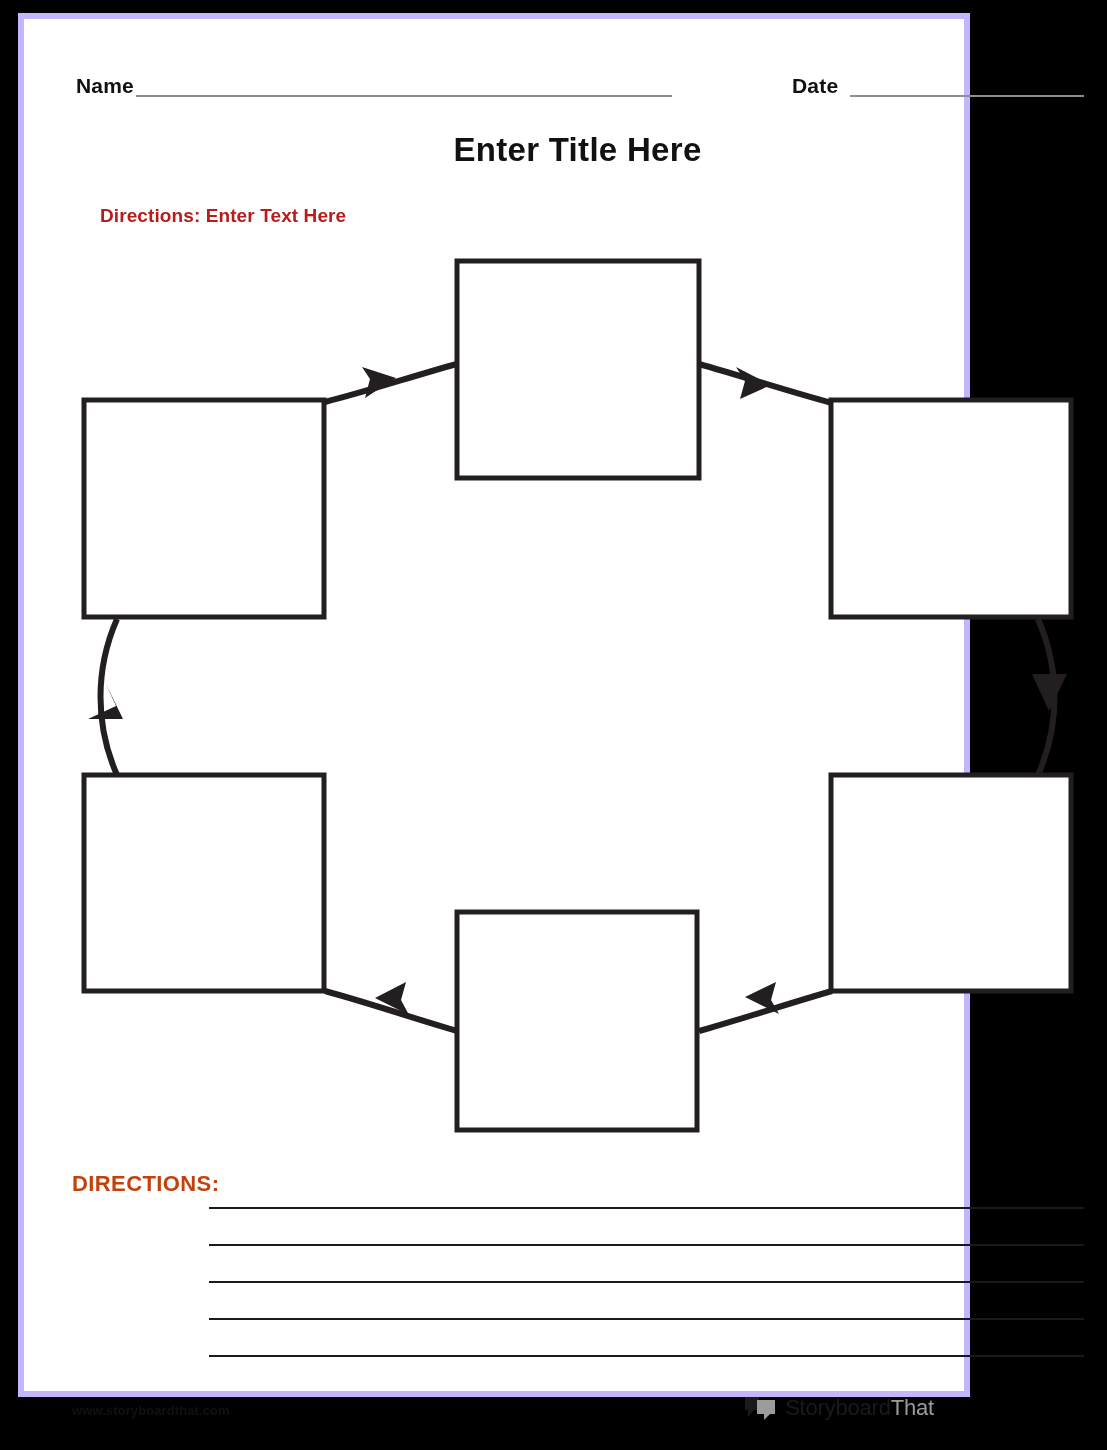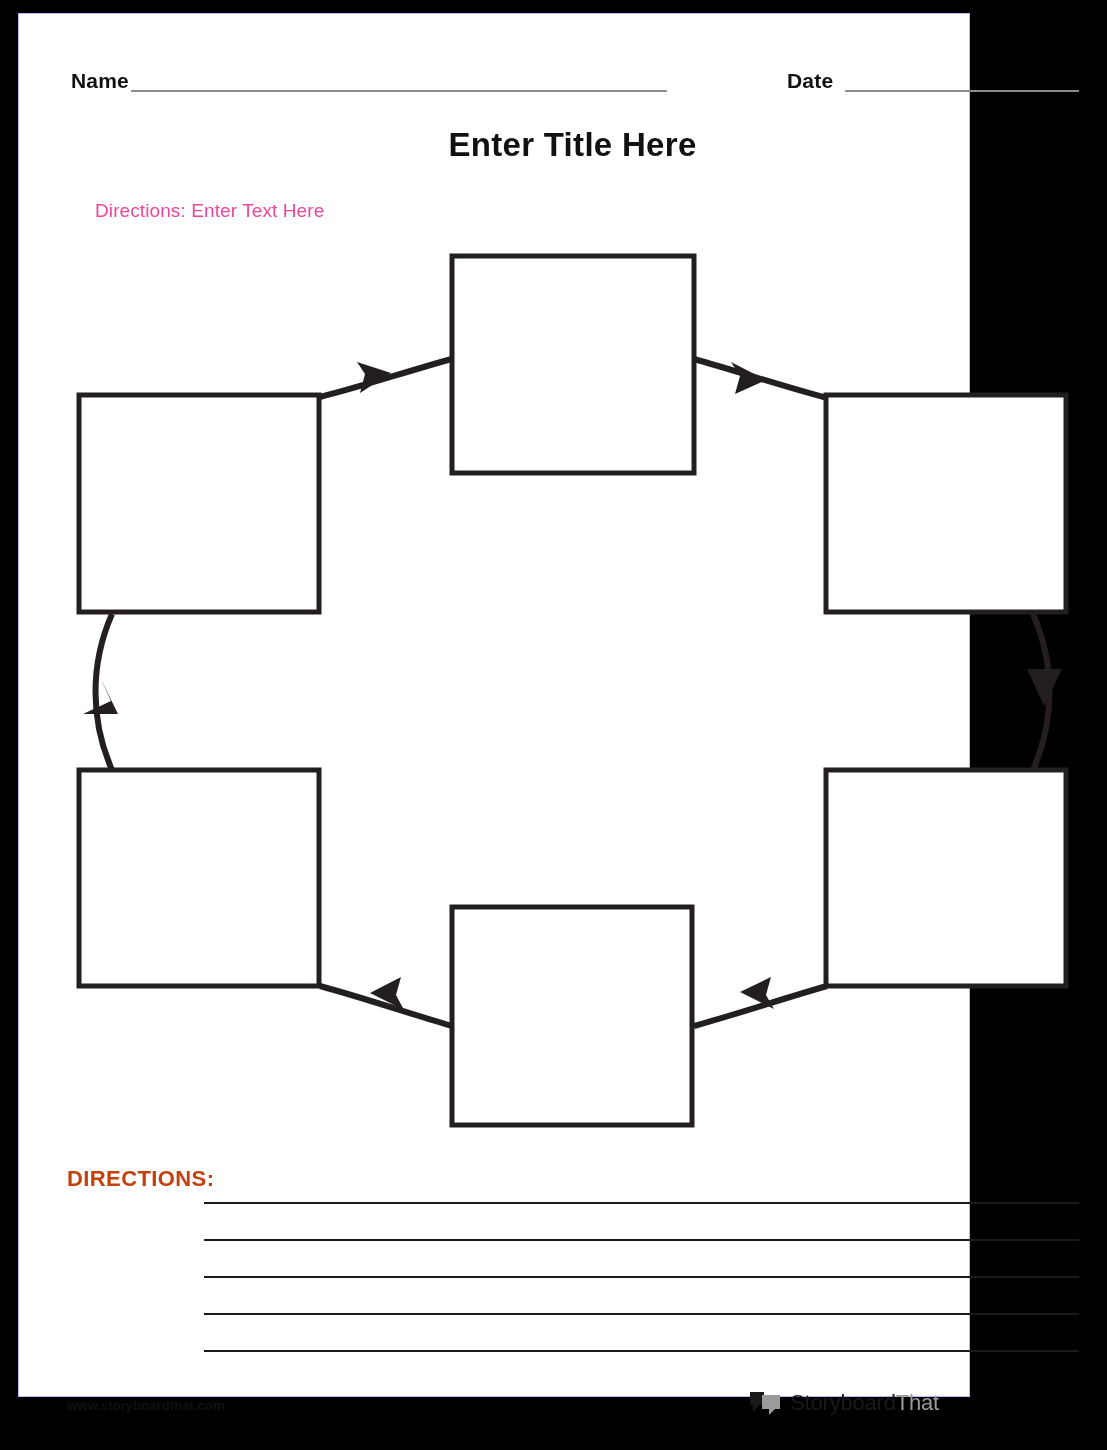--- a/index.html
+++ b/index.html
@@ -24,21 +24,21 @@
     overflow: hidden;
   }
   #page-sheet {
     position: absolute;
     left: 18px;
     top: 13px;
     width: 952px;
     height: 1384px;
     background: #ffffff;
     box-sizing: border-box;
-    border: 1px solid #c4b5fd;
+    border: 6px solid #c4b5fd;
   }
 
   
   .hdr-label {
     position: absolute;
     font-weight: bold;
     font-size: 21px;
     color: #111111;
     letter-spacing: 0.2px;
     white-space: nowrap;
@@ -66,22 +66,22 @@
     color: #111111;
     letter-spacing: 0.3px;
   }
 
   
   #directions-top {
     position: absolute;
     left: 76px;
     top: 186px;
     font-size: 19px;
-    font-weight: normal;
-    color: #ec4899;
+    font-weight: bold;
+    color: #b91c1c;
     letter-spacing: 0.1px;
   }
 
   
   #cycle-diagram {
     position: absolute;
     left: 0;
     top: 0;
     width: 1107px;
     height: 1450px;

